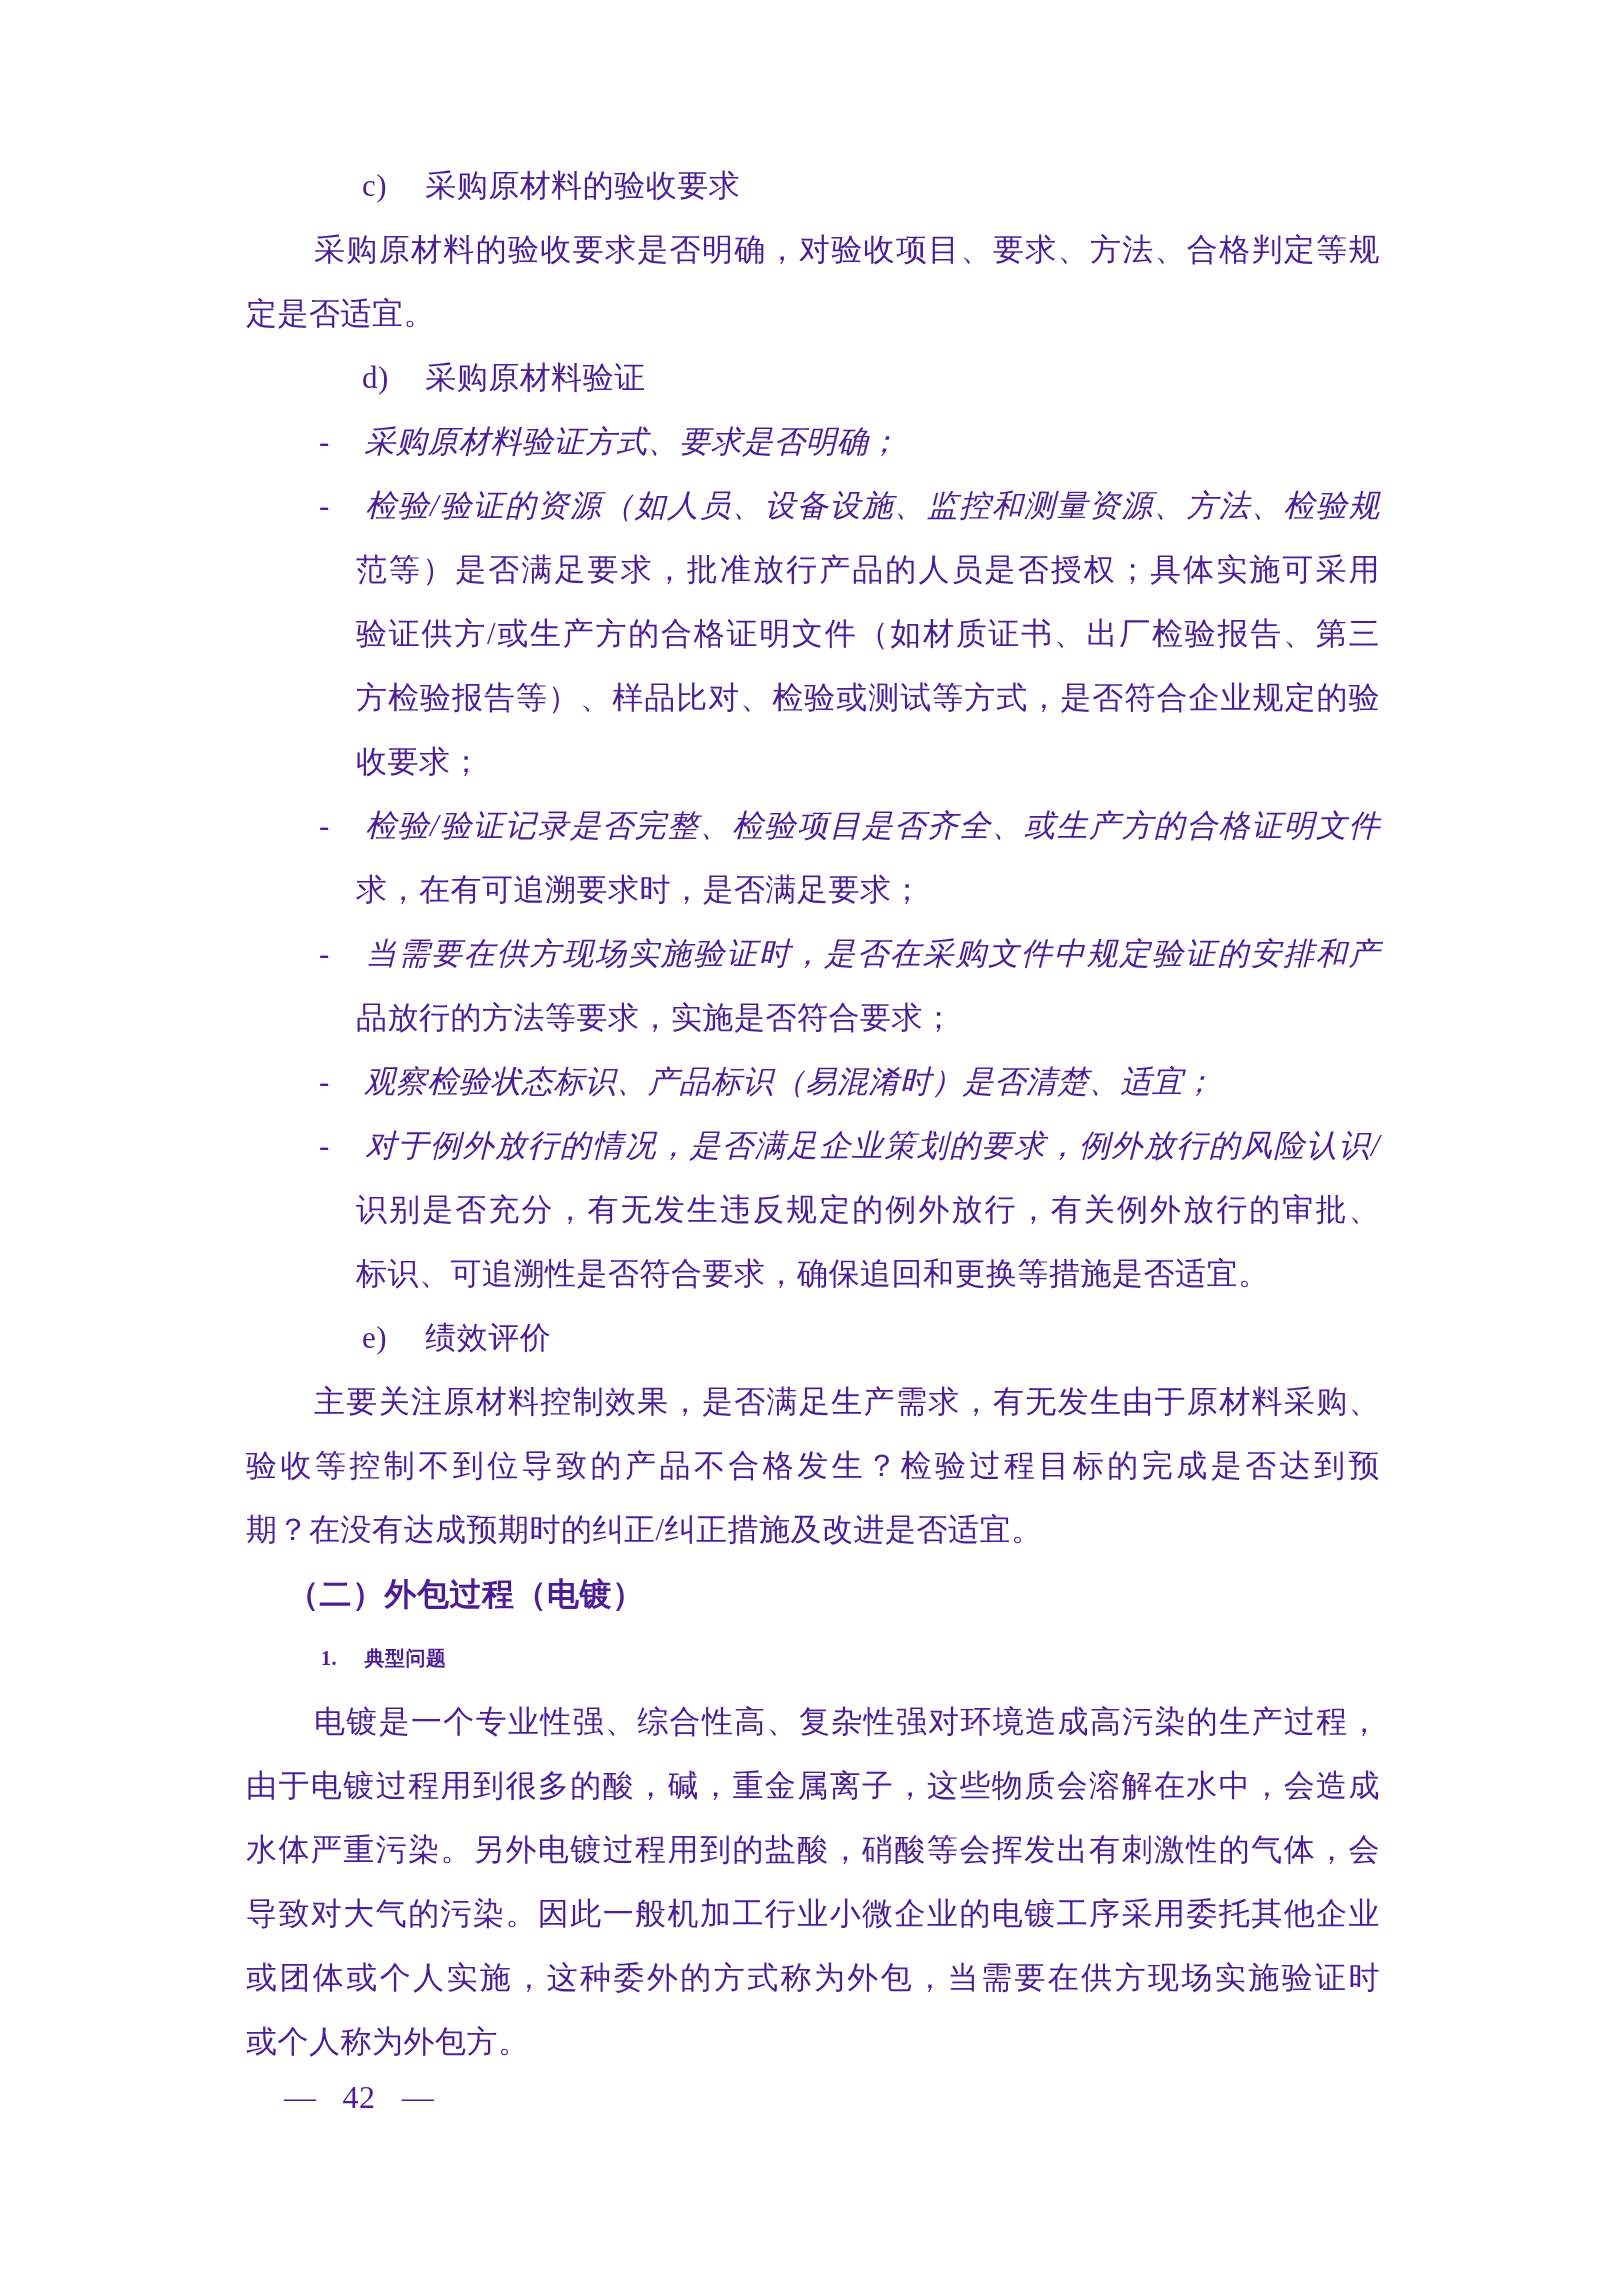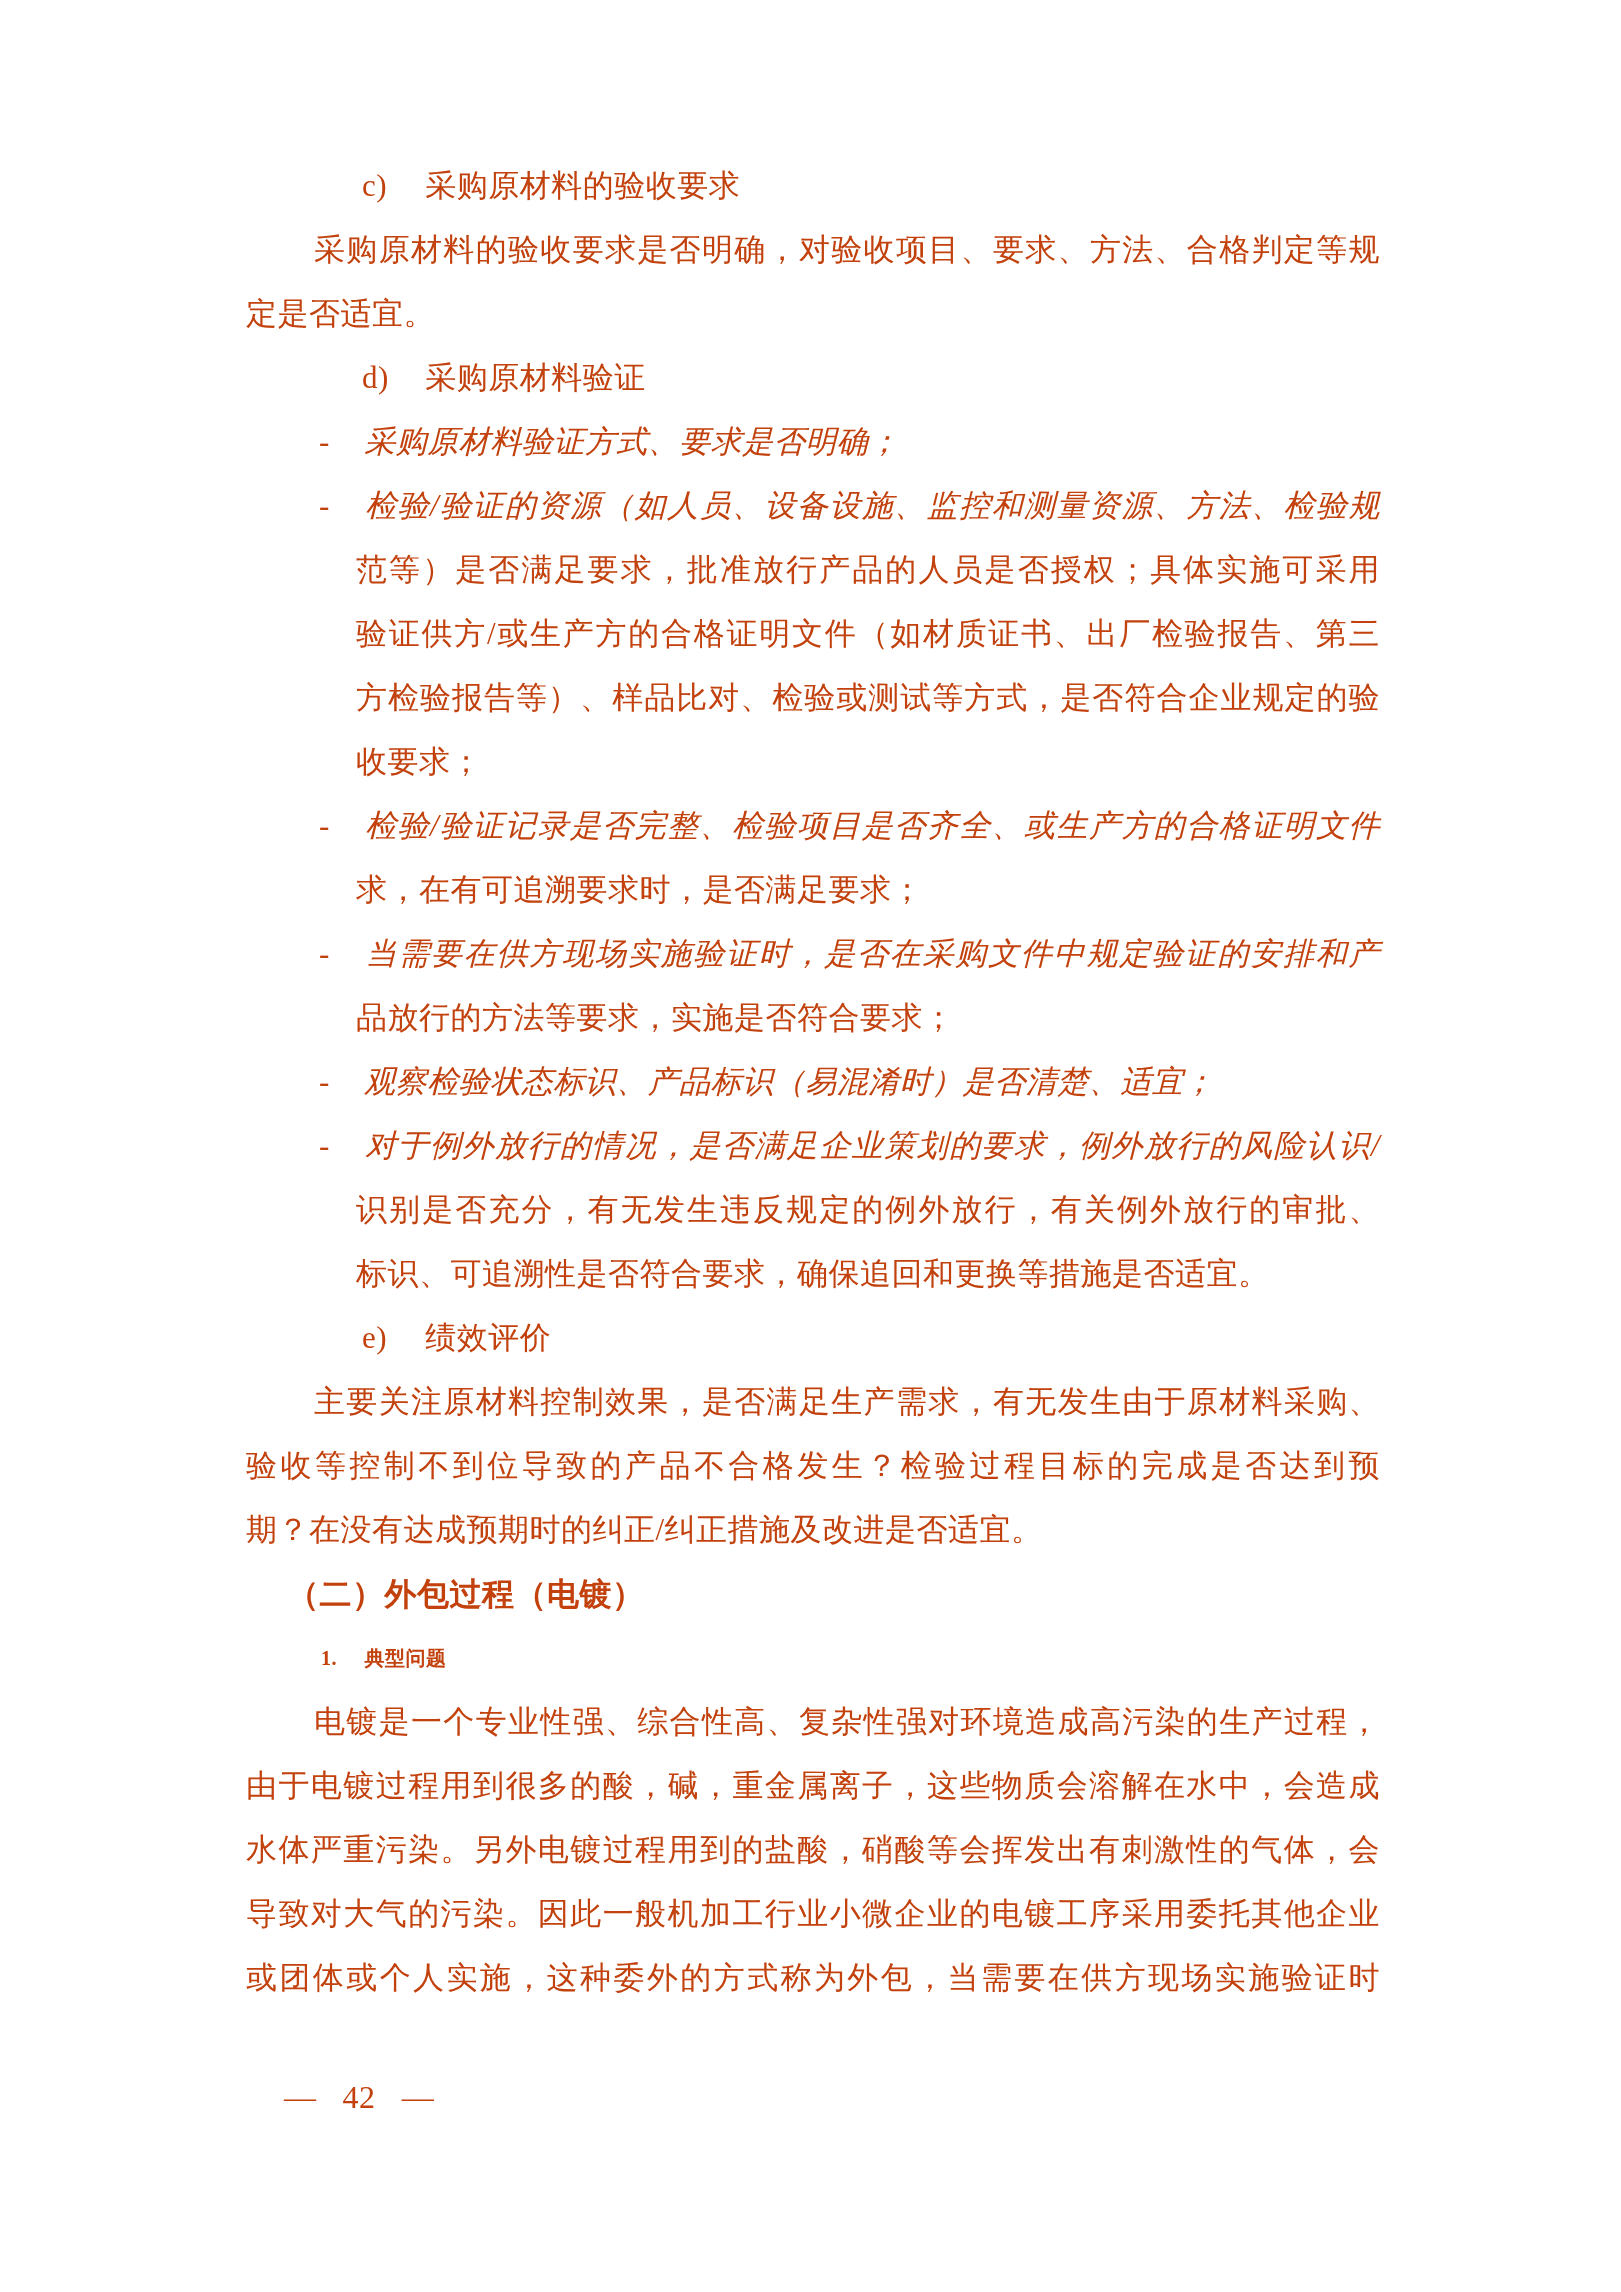--- a/index.html
+++ b/index.html
@@ -5,21 +5,21 @@
   html, body {
     margin: 0;
     padding: 0;
     background: #ffffff;
   }
   .page {
     position: relative;
     width: 1621px;
     height: 2293px;
     background: #ffffff;
-    color: #c2410c;
+    color: #4c1d95;
     font-family: "Liberation Serif", "DejaVu Serif", serif;
     overflow: hidden;
   }
   .content {
     position: absolute;
     left: 246px;
     top: 154px;
     width: 1134px;
   }
   .line {
@@ -173,20 +173,24 @@
       <span class="txt">水体严重污染。另外电镀过程用到的盐酸，硝酸等会挥发出有刺激性的气体，会</span>
     </div>
       <div class="line t-para-cont fill">
       
       <span class="txt">导致对大气的污染。因此一般机加工行业小微企业的电镀工序采用委托其他企业</span>
     </div>
       <div class="line t-para-cont fill">
       
       <span class="txt">或团体或个人实施，这种委外的方式称为外包，当需要在供方现场实施验证时</span>
     </div>
+      <div class="line t-para-cont">
+      
+      <span class="txt">或个人称为外包方。</span>
+    </div>
     </div>
 
   <div class="footer">
     <span class="gap-l">—</span>
     <span>42</span>
     <span class="gap-r">—</span>
   </div>
 
 </div>
 

